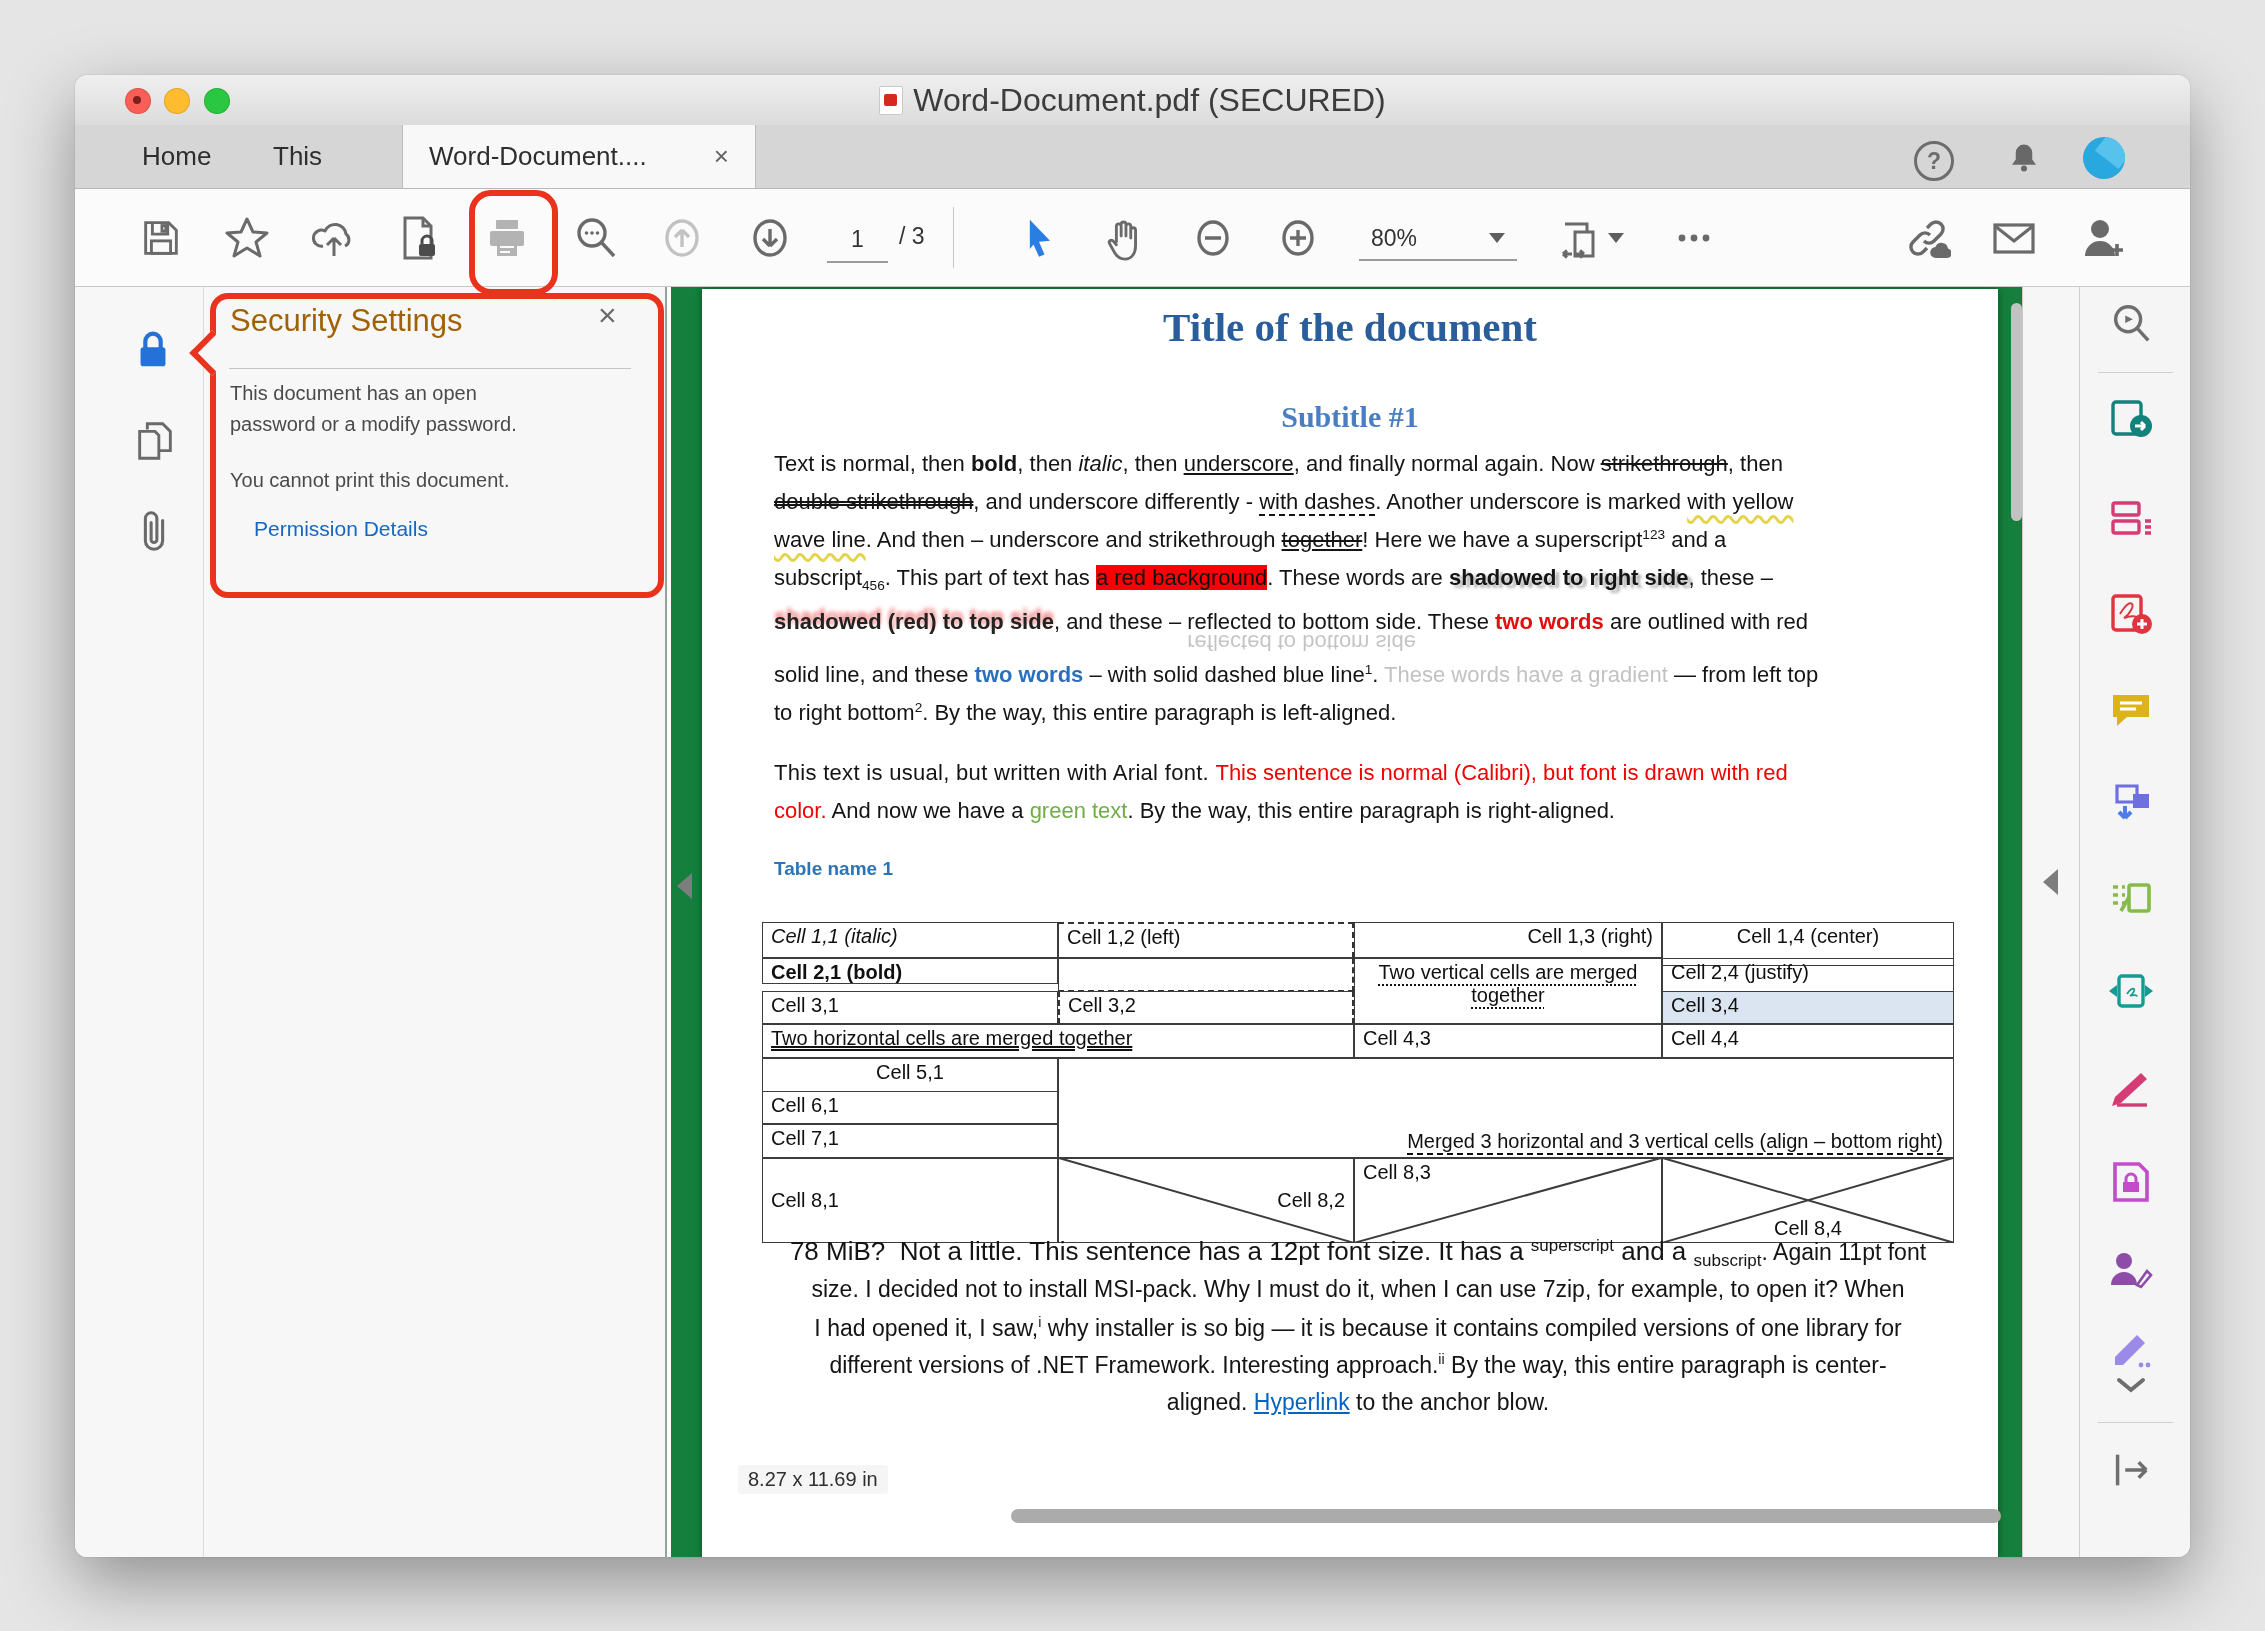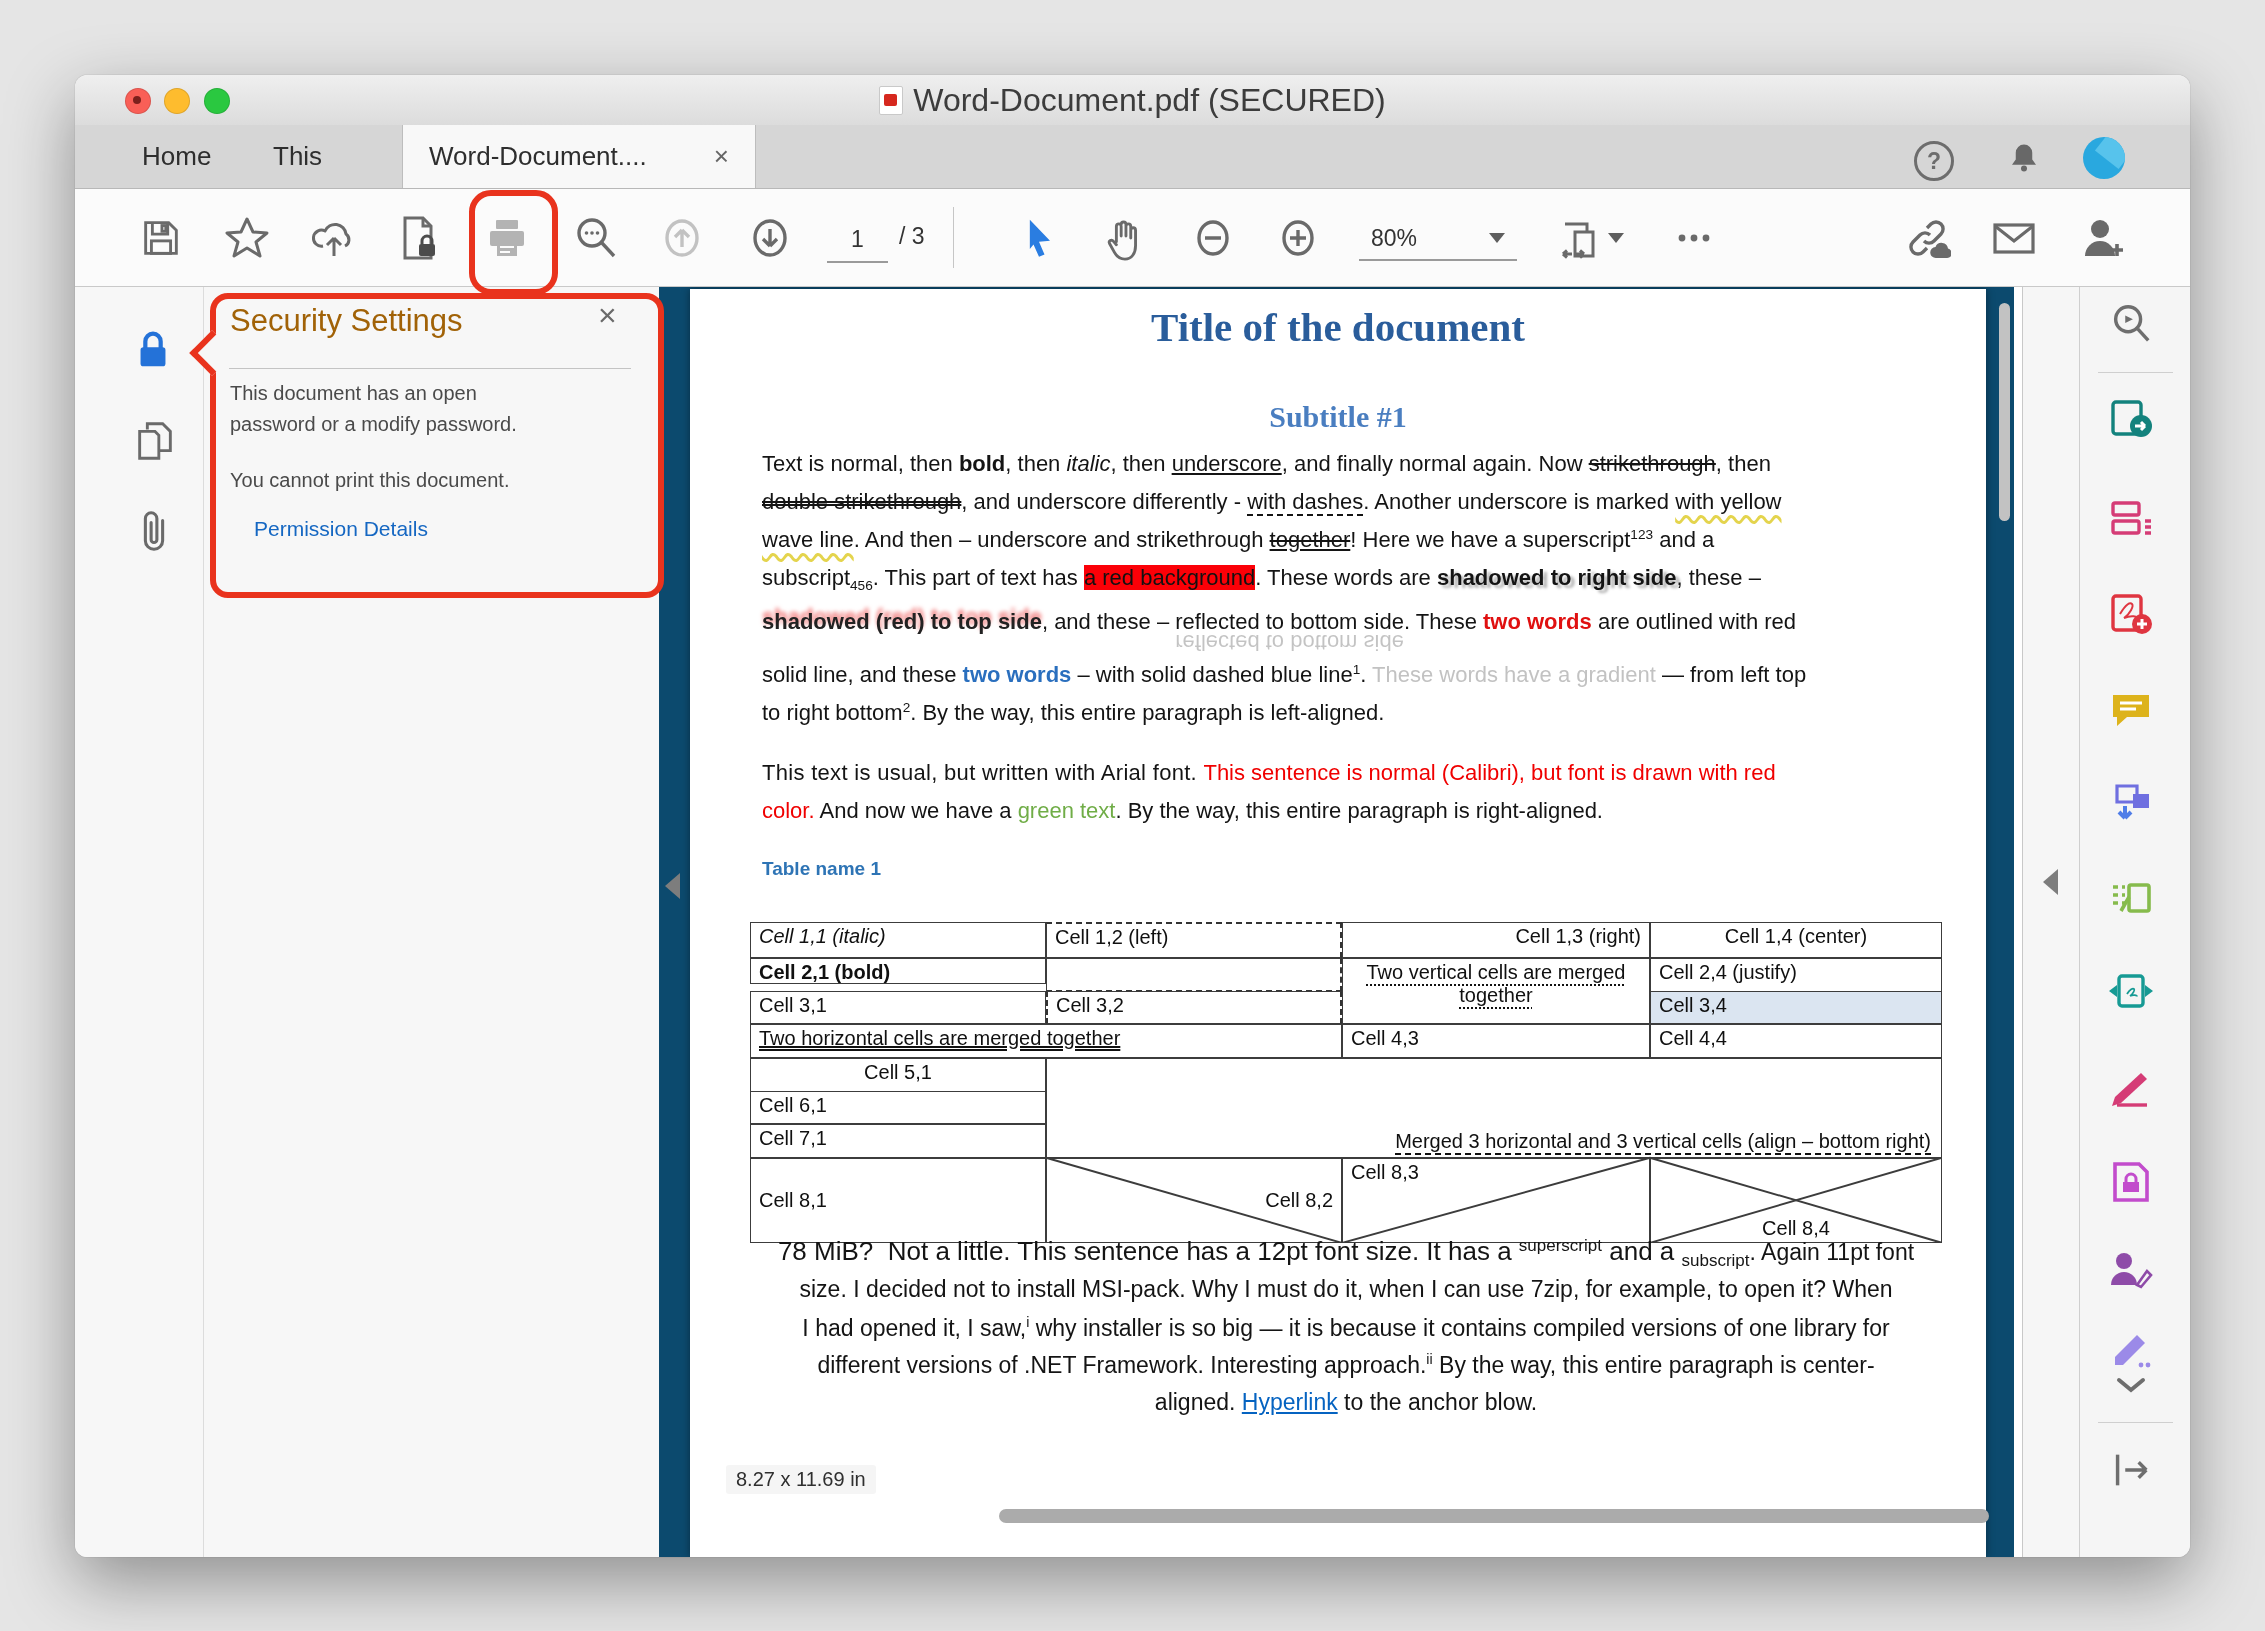--- a/index.html
+++ b/index.html
@@ -59,21 +59,21 @@
   #panel-title{position:absolute;left:26px;top:16px;font-size:31px;color:#a16207}
   #panel-close{position:absolute;left:394px;top:12px;font-size:32px;color:#6a6a6a;line-height:1}
   #panel-div{position:absolute;left:25px;top:81px;width:402px;border-top:1px solid #c4c4c4}
   .panel-p{position:absolute;left:26px;width:327px;font-size:20px;line-height:31px;color:#4a4a4a}
   #panel-p1{top:91px}
   #panel-p2{top:178px;width:376px}
   #panel-link{position:absolute;left:50px;top:230px;font-size:21px;color:#1567c2}
   #anno-panel{position:absolute;left:135px;top:6px;width:442px;height:293px;border:6px solid #e9331d;border-radius:18px;z-index:30;pointer-events:none}
   #anno-notch{position:absolute;left:121px;top:50px;width:26px;height:26px;background:#f7f7f7;border-left:6px solid #e9331d;border-bottom:6px solid #e9331d;transform:rotate(45deg);z-index:31;pointer-events:none}
 
-  #docarea{position:absolute;left:584px;top:0;width:1355px;height:100%;background:#0c4a6e;overflow:hidden}
+  #docarea{position:absolute;left:596px;top:0;width:1355px;height:100%;background:#15803d;overflow:hidden}
   #page{position:absolute;left:31px;top:2px;width:1296px;height:1268px;background:#fff;box-shadow:0 0 8px rgba(0,0,0,.4)}
   .collapse{width:0;height:0;border-top:13px solid transparent;border-bottom:13px solid transparent;border-right:15px solid #7d7d7d;position:absolute}
   #col-left{left:6px;top:586px}
   #vscroll{position:absolute;left:1340px;top:16px;width:11px;height:218px;border-radius:6px;background:#c2c2c2}
   #hscroll{position:absolute;left:340px;top:1222px;width:990px;height:14px;border-radius:7px;background:#ababab}
   #status{position:absolute;left:67px;top:1178px;font-size:20px;color:#2f2f2f;background:rgba(244,244,244,.92);padding:3px 10px;border-radius:3px}
 
   #gutter{position:absolute;left:1947px;top:0;width:56px;height:100%;background:#f6f6f6;border-left:1px solid #c9c9c9}
   #col-right{left:18px;top:582px;border-right:15px solid #8a8a8a}
 
@@ -121,21 +121,21 @@
   .s-supw{font-size:17px;vertical-align:super}
   .s-subw{font-size:17px;vertical-align:sub}
   .s-arial{letter-spacing:0.3px}
 
   
   #tbl{position:absolute;left:60px;top:633px;width:1192px;height:321px}
   .c{position:absolute;border:1px solid #3c3c3c;box-sizing:border-box;padding:2px 8px;font-size:20px;color:#101010;overflow:hidden}
   #c11{left:0;top:0;width:296px;height:36px;font-style:italic}
   #c12{left:296px;top:0;width:296px;height:36px;border-top:2px dashed #333;border-right:2px dashed #333}
   #c13{left:592px;top:0;width:308px;height:36px;text-align:right}
-  #c14{left:900px;top:0;width:292px;height:36px;text-align:center}
+  #c14{left:900px;top:0;width:292px;height:44px;text-align:center}
   #c21{left:0;top:36px;width:296px;height:26px;font-weight:bold}
   #c22{left:296px;top:36px;width:296px;height:34px;border-right:2px dashed #333;border-bottom:2px dashed #333}
   #cmv{left:592px;top:36px;width:308px;height:66px;text-align:center;padding:2px 14px}
   #cmv span{text-decoration:underline;text-decoration-style:dotted;text-decoration-thickness:2px;text-underline-offset:5px}
   #c24{left:900px;top:36px;width:292px;height:34px}
   #c31{left:0;top:69px;width:296px;height:33px}
   #c32{left:296px;top:69px;width:296px;height:33px;border-left:2px dashed #333;border-right:2px dashed #333}
   #c34{left:900px;top:69px;width:292px;height:33px;background:#dbe5f1}
   #cmh{left:0;top:102px;width:592px;height:34px}
   #cmh span{text-decoration:underline;text-decoration-style:double}

